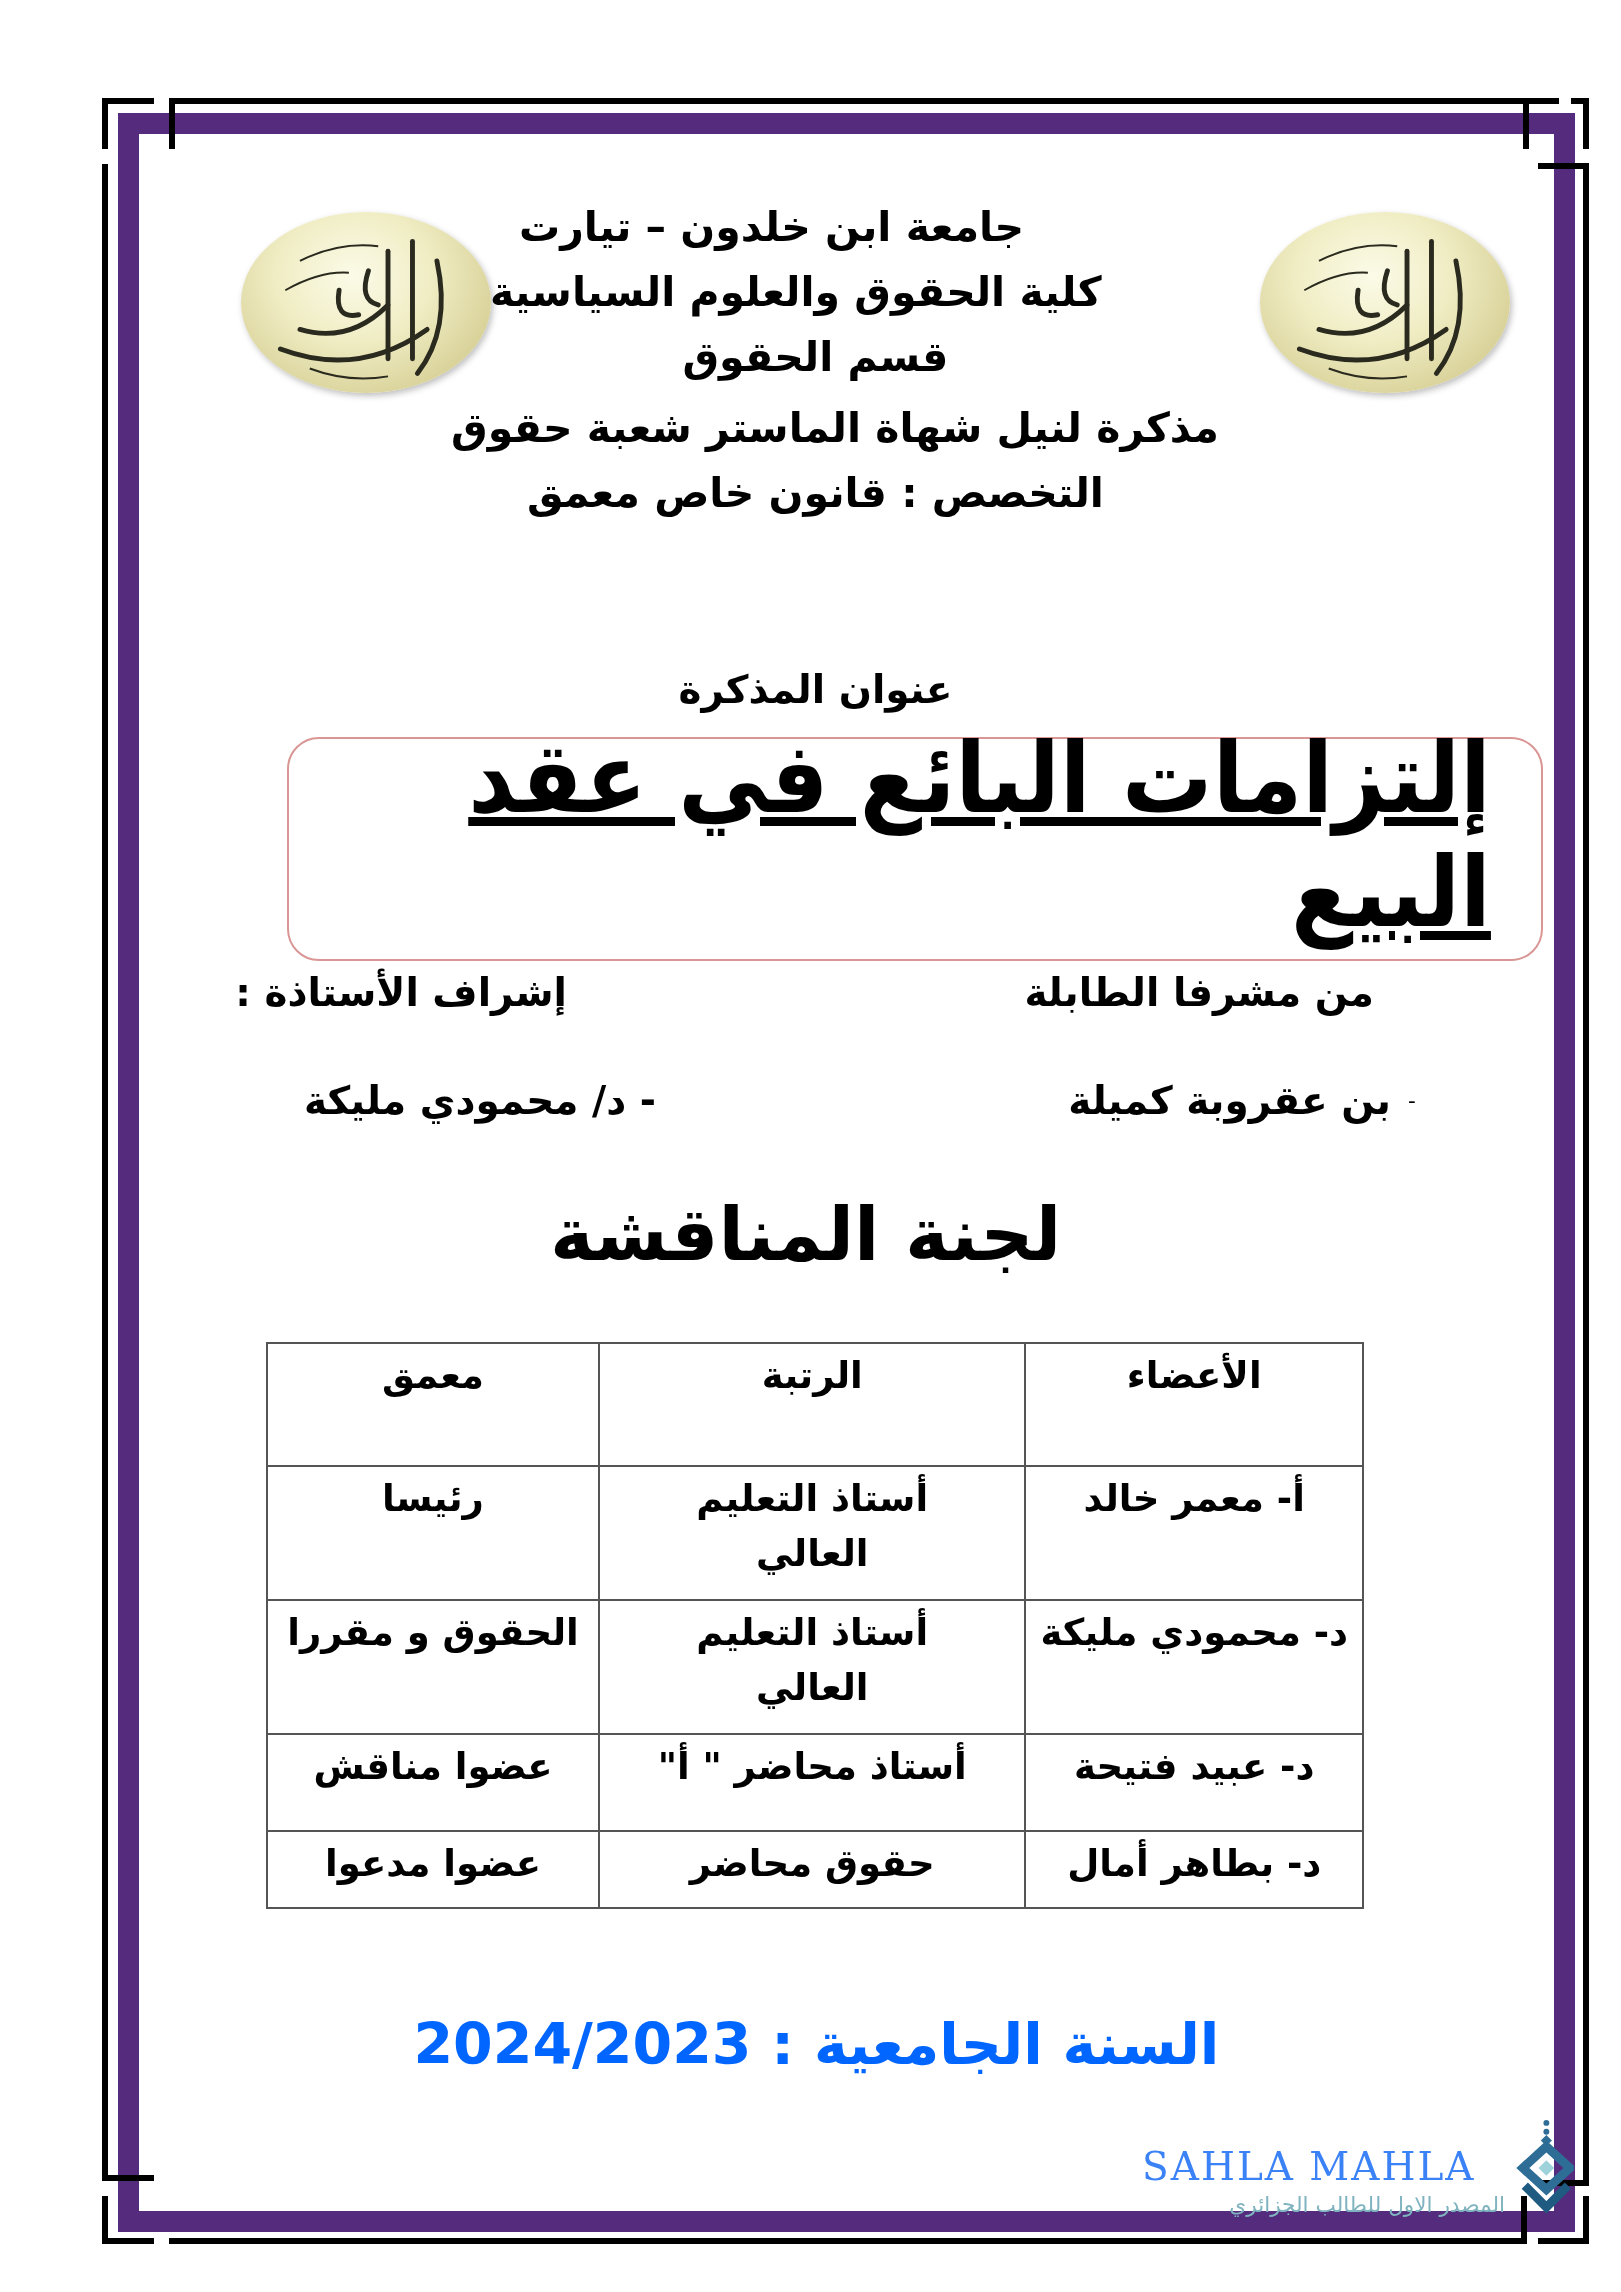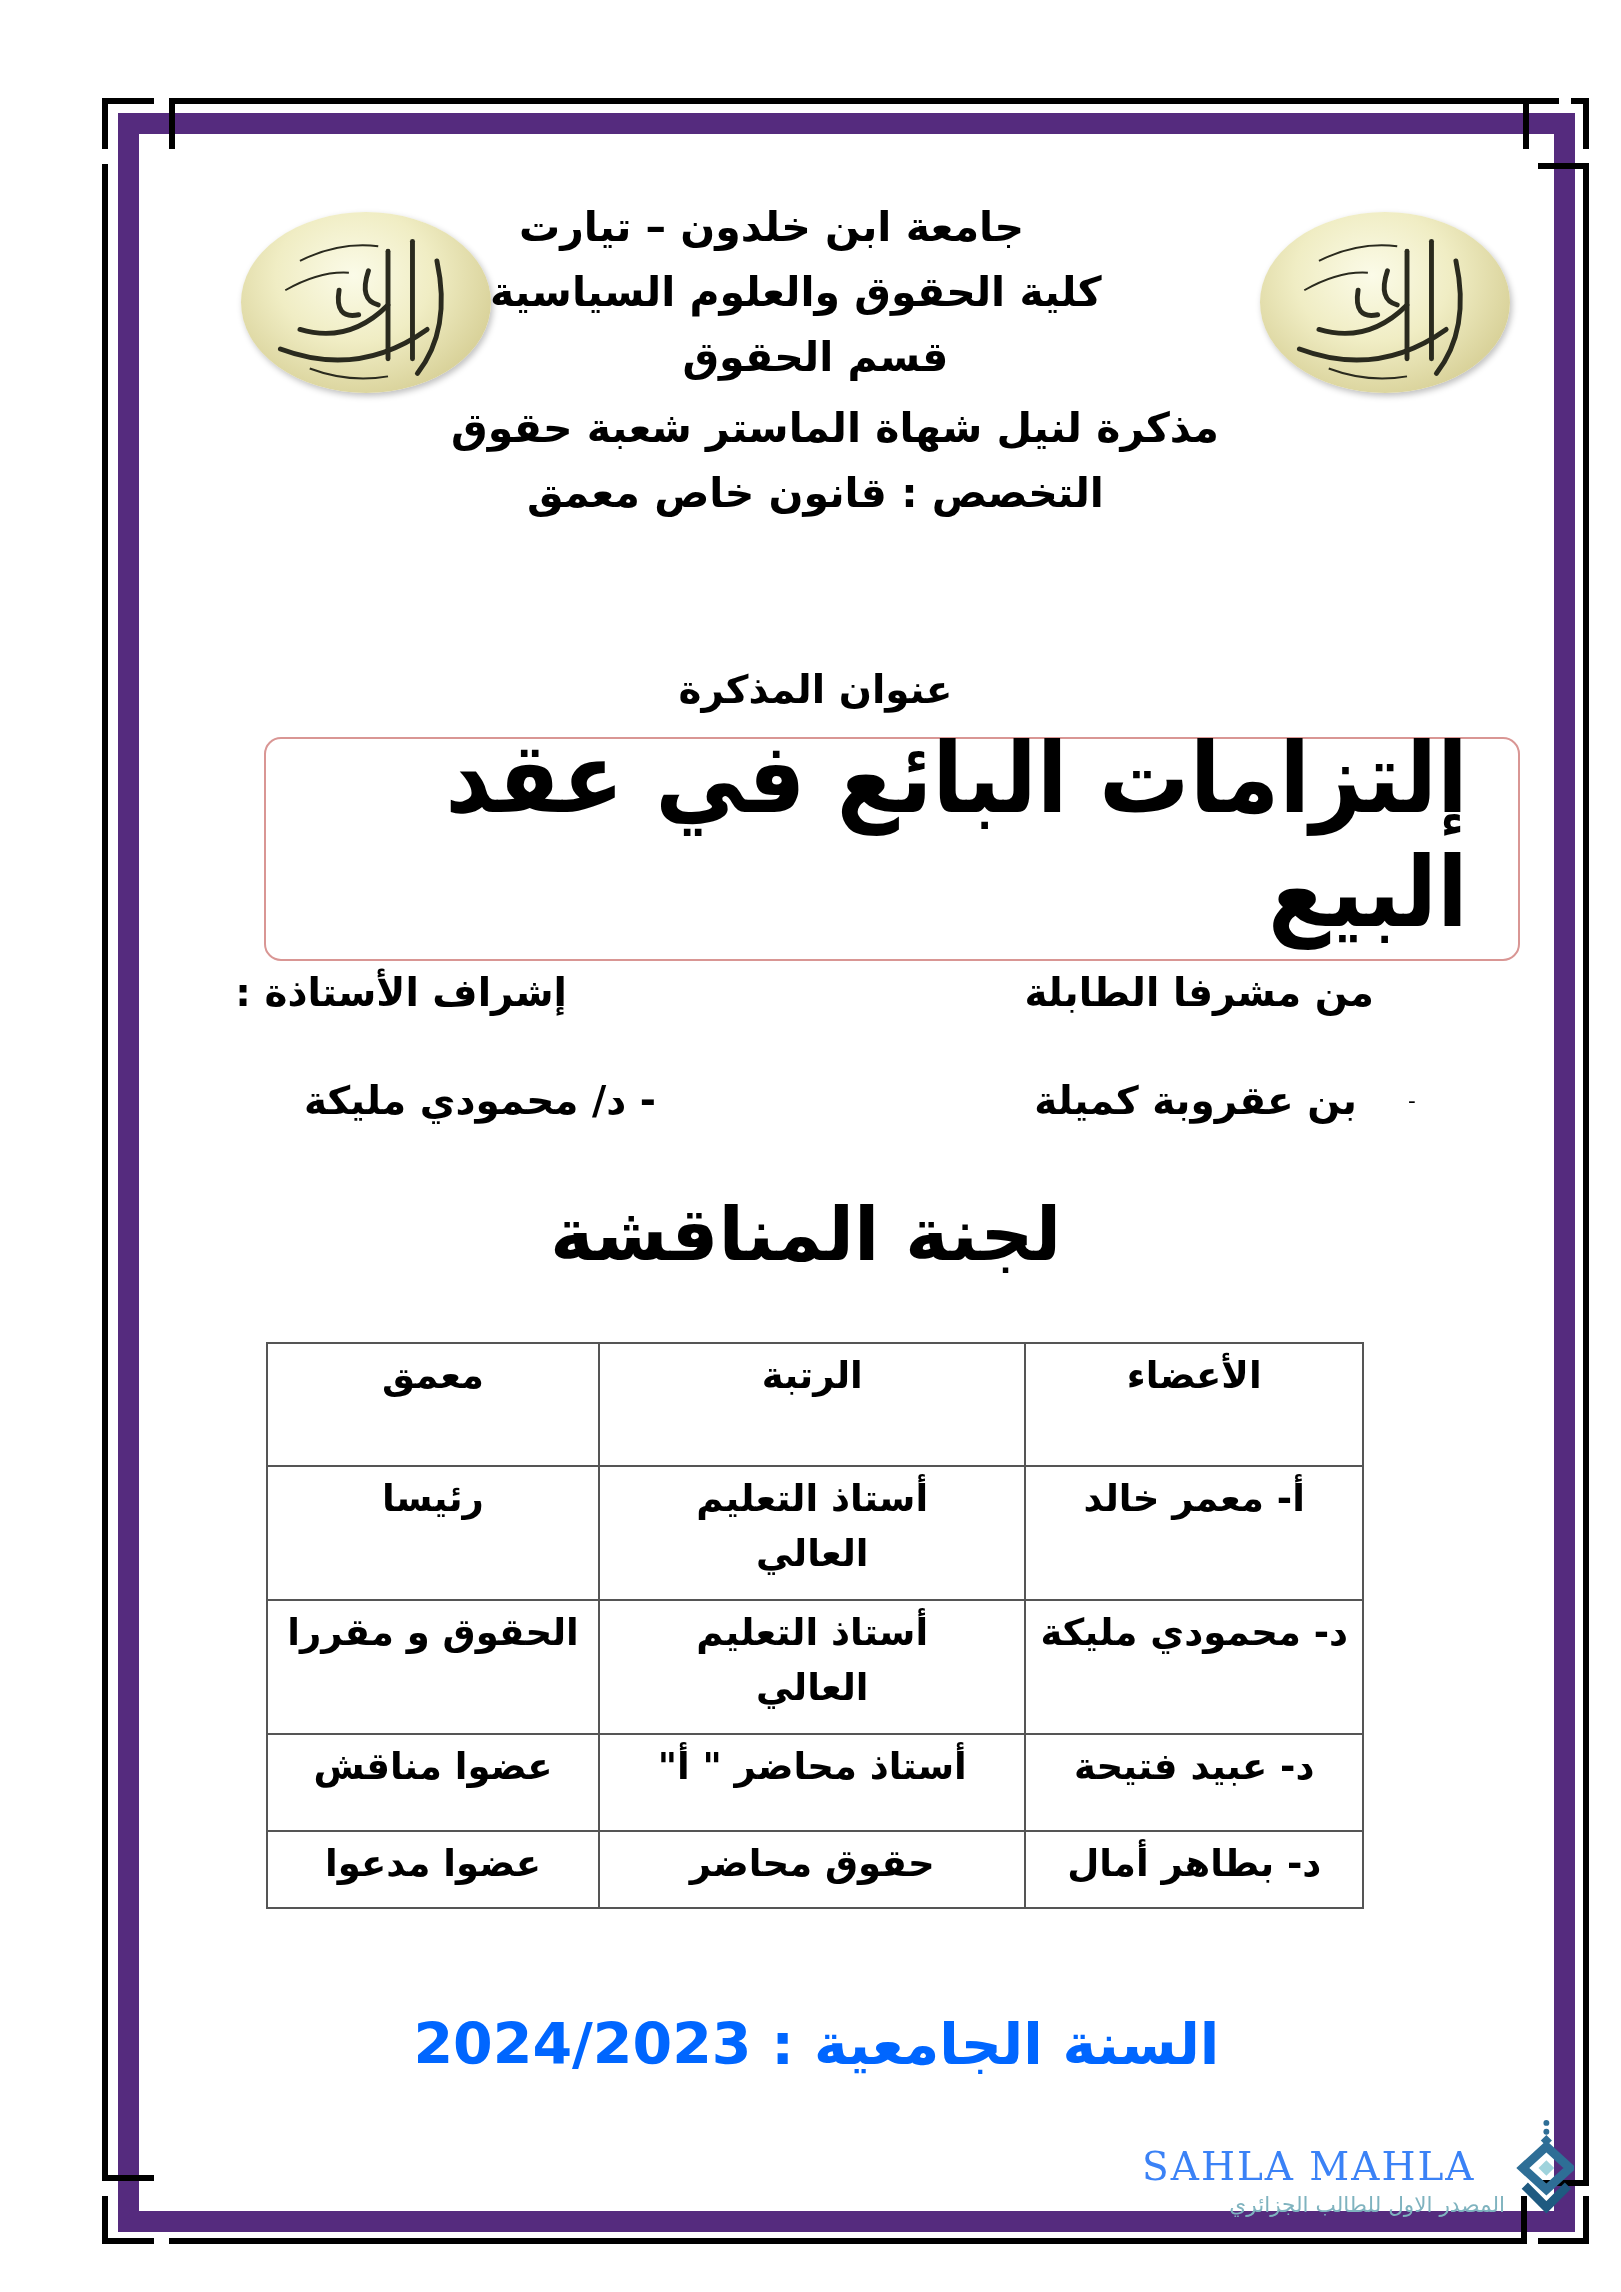--- a/index.html
+++ b/index.html
@@ -13,23 +13,23 @@
           background: radial-gradient(ellipse at 45% 35%, #fbfbe8 0%, #f0edc4 40%, #d9d29a 75%, #a8a06a 100%);
           box-shadow: 2px 2.9px 5.9px rgba(0,0,0,0.25); overflow:hidden; }
   .logo svg { position:absolute; left:0; top:0; }
 
   .hdr { position:absolute; left:0; width:1621px; text-align:center; direction:rtl;
          font-weight:bold; font-size:41px; line-height:59px; }
 
   .subhead { position:absolute; left:0; width:1621px; text-align:center; direction:rtl;
              font-weight:bold; font-size:39px; }
 
-  .title-box { position:absolute; left:264px; top:737px; width:1256px; height:224px;
-               border:2.9px solid #d99694; border-radius:17px; box-sizing:border-box;
-               display:flex; align-items:center; justify-content:center; }
+  .title-box { position:absolute; left:287px; top:737px; width:1256px; height:224px;
+               border:2.9px solid #d99694; border-radius:32px; box-sizing:border-box;
+               display:flex; align-items:center; justify-content:center;text-decoration:underline; }
   .title-text { direction:rtl; font-weight:bold; font-size:98px; letter-spacing:1px;
                 transform:scaleX(0.92); margin-top:-29px; }
 
   .lbl { position:absolute; direction:rtl; font-weight:bold; font-size:39px; white-space:nowrap; }
 
   .committee { position:absolute; left:0; width:1621px; text-align:center; direction:rtl;
                font-weight:bold; font-size:74px; }
 
   table.jury { position:absolute; left:266px; top:1342px; width:1098px;
                border-collapse:collapse; direction:rtl; }
@@ -125,21 +125,21 @@
 <div class="hdr" style="top:464px;left:4.9px;">التخصص : قانون خاص معمق</div>
 
 <div class="subhead" style="top:667px;left:4.9px;">عنوان المذكرة</div>
 <div class="title-box">
   <div class="title-text">إلتزامات البائع في عقد البيع</div>
 </div>
 
 <div class="lbl" style="right:247px;top:970px;">من مشرفا الطابلة</div>
 <div class="lbl" style="right:1054px;top:970px;">إشراف الأستاذة :</div>
 <div class="lbl" style="left:1408px;top:1088px;font-size:21.6px;font-weight:normal;">-</div>
-<div class="lbl" style="right:264px;top:1078px;">بن عقروبة كميلة</div>
+<div class="lbl" style="right:230px;top:1078px;">بن عقروبة كميلة</div>
 <div class="lbl" style="right:965px;top:1078px;">- د/ محمودي مليكة</div>
 
 <div class="committee" style="top:1191px;left:-4.9px;">لجنة المناقشة</div>
 
 <table class="jury">
   <tbody>
       <tr style="height:123px;">
     <td class="c3">الأعضاء</td>
     <td class="c2">الرتبة</td>
     <td class="c1">معمق</td>

